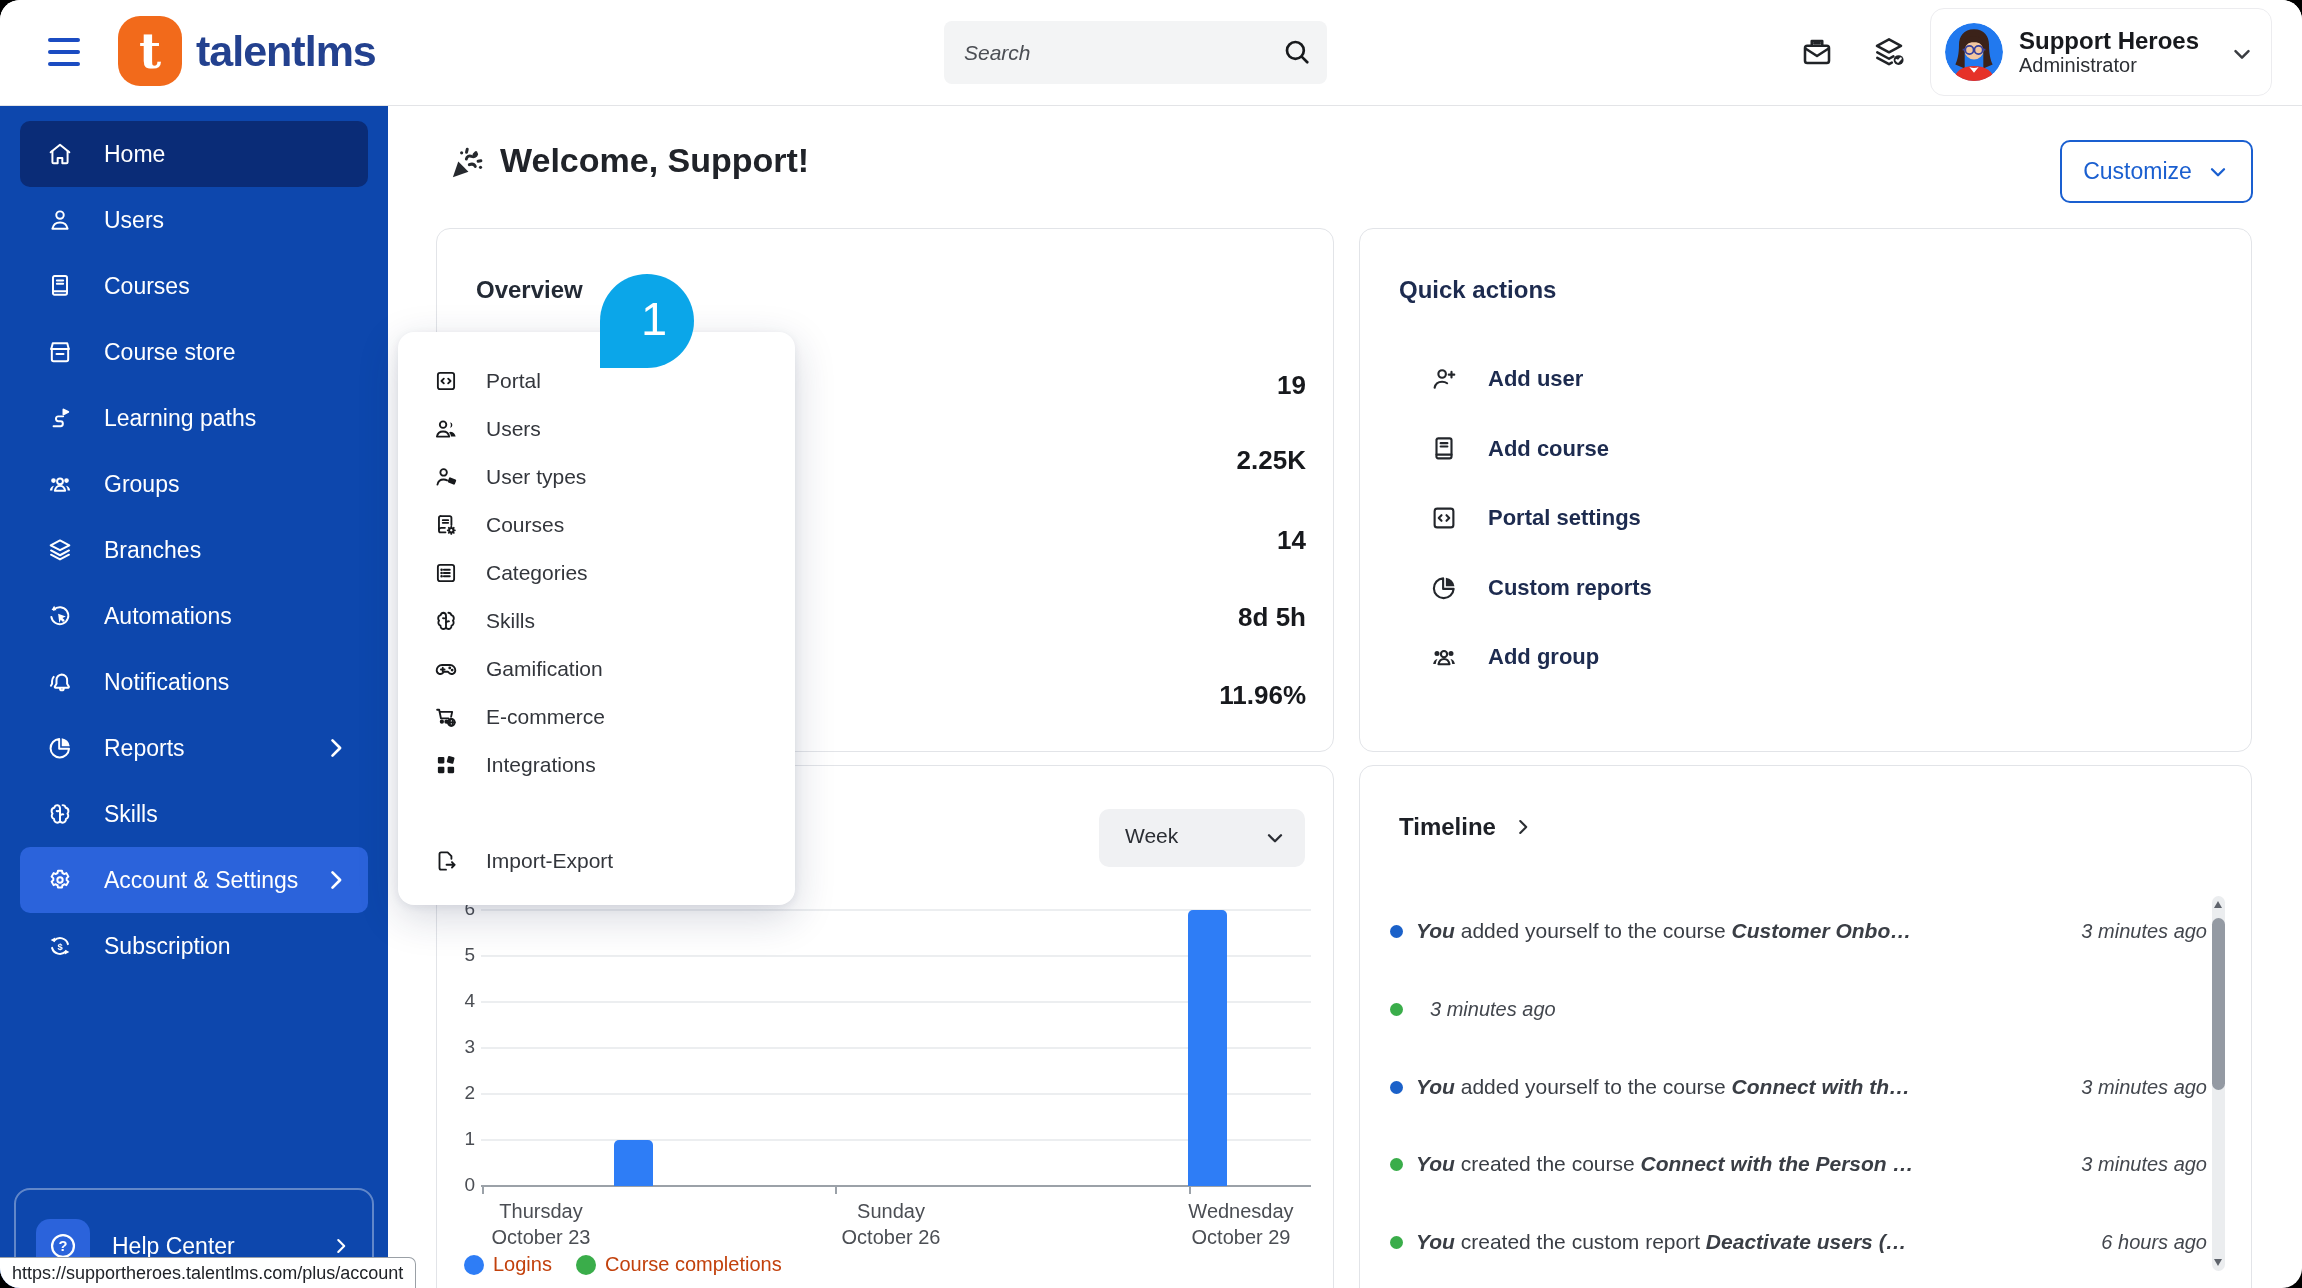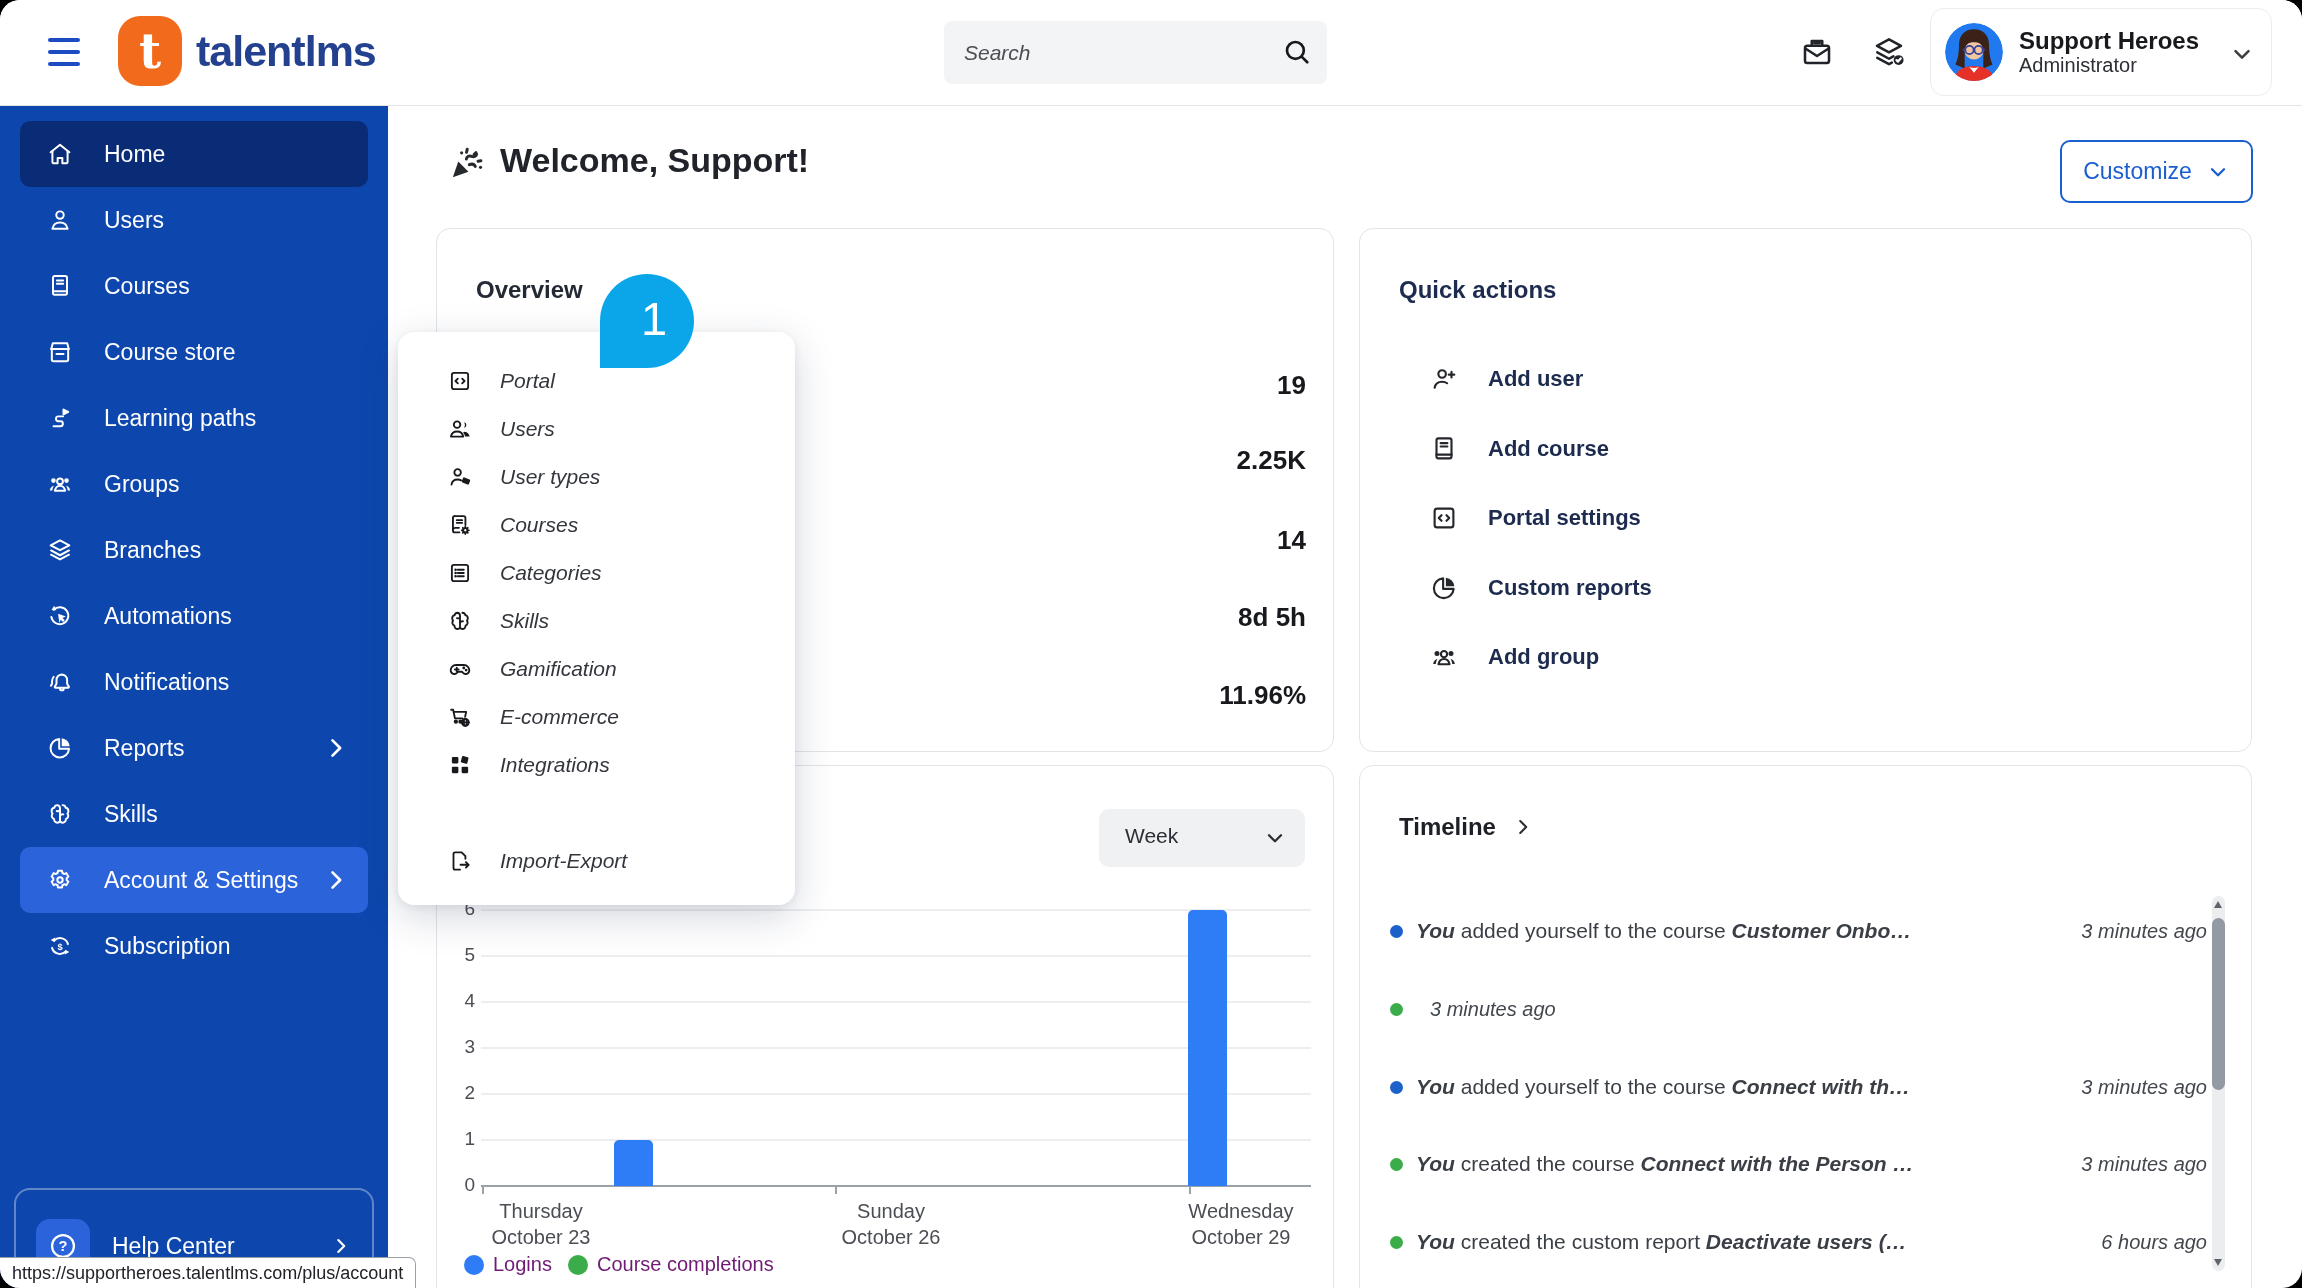--- a/index.html
+++ b/index.html
@@ -62,40 +62,40 @@
   
   .range-sel{position:absolute;left:662px;top:43px;width:206px;height:58px;background:#f0f1f3;border-radius:10px;cursor:pointer;}
   .range-label{position:absolute;left:26px;top:15px;font-size:21px;color:#2b2e34;}
   .range-chev{position:absolute;right:18px;top:17px;width:24px;height:24px;color:#2b2e34;}
   .gridline{position:absolute;left:44px;width:830px;height:2px;background:#eceef0;}
   .gridline.base{background:#9ba1a8;}
   .ytick{position:absolute;left:0;width:38px;text-align:right;font-size:19px;color:#4b4e54;}
   .xtick-mark{position:absolute;width:2px;height:8px;background:#9ba1a8;top:420px;}
   .bar{position:absolute;border-radius:5px 5px 0 0;background:var(--c-bar-blue,#2E7DF6);}
   .xlab{position:absolute;width:220px;text-align:center;font-size:20px;line-height:26px;color:#4b4e54;top:432px;}
-  .legend{position:absolute;left:27px;top:487px;display:flex;align-items:center;gap:16px;font-size:20px;color:#701a75;}
+  .legend{position:absolute;left:27px;top:487px;display:flex;align-items:center;gap:24px;font-size:20px;color:#c2410c;}
   .legend .li{display:flex;align-items:center;gap:9px;}
   .legend .dot{width:20px;height:20px;border-radius:50%;}
 
   
   #card-tl h2{color:#1d2026;display:flex;align-items:center;gap:16px;}
   .tl-chev{width:22px;height:22px;color:#2b2e33;cursor:pointer;}
   .tl-row{position:absolute;left:30px;right:44px;height:32px;display:flex;align-items:center;font-size:21px;color:#3a3e45;}
   .tl-dot{width:13px;height:13px;border-radius:50%;margin-right:13px;flex:none;}
   .tl-text{white-space:nowrap;overflow:hidden;flex:1;}
   .tl-time{margin-left:14px;font-style:italic;font-size:20px;color:#43474e;white-space:nowrap;}
   .sbar{position:absolute;left:852px;top:130px;width:13px;height:375px;background:#ebedef;border-radius:7px;}
   .sbar .thumb{position:absolute;left:0;right:0;top:22px;height:172px;background:#949aa3;border-radius:7px;cursor:pointer;}
   .sbar .arr{position:absolute;left:2px;width:0;height:0;border-left:4.5px solid transparent;border-right:4.5px solid transparent;cursor:pointer;}
   .sbar .arr.up{top:5px;border-bottom:7px solid #5f646c;}
   .sbar .arr.down{bottom:5px;border-top:7px solid #5f646c;}
 
   
   .popup{position:absolute;left:398px;top:332px;width:397px;height:573px;background:#fff;border-radius:16px;box-shadow:0 12px 40px rgba(25,39,80,.18),0 2px 8px rgba(25,39,80,.08);z-index:40;}
-  .pm-item{position:absolute;left:0;right:0;height:48px;display:flex;align-items:center;padding-left:49px;gap:27px;font-size:21px;color:#33363c;cursor:pointer;box-sizing:border-box;font-style:italic;}
+  .pm-item{position:absolute;left:0;right:0;height:48px;display:flex;align-items:center;padding-left:35px;gap:27px;font-size:21px;color:#33363c;cursor:pointer;box-sizing:border-box;}
   .pm-item .ic{width:26px;height:26px;color:#17191c;flex:none;}
 
   
   .balloon{position:absolute;left:600px;top:274px;width:94px;height:94px;background:var(--c-balloon,#0BA6E9);border-radius:50% 50% 50% 0;z-index:50;display:flex;align-items:center;justify-content:center;}
   .balloon span{color:#fff;font-size:47px;transform:translate(7px,-3px);}
 
   .url-tip{position:absolute;left:0;bottom:0;height:30px;padding:0 12px;background:#fff;border:1px solid #9aa0a6;border-left:none;border-bottom:none;border-top-right-radius:7px;display:flex;align-items:center;font-size:18px;color:#202328;z-index:60;}
 
   .ic svg{width:100%;height:100%;display:block;}
 </style>

